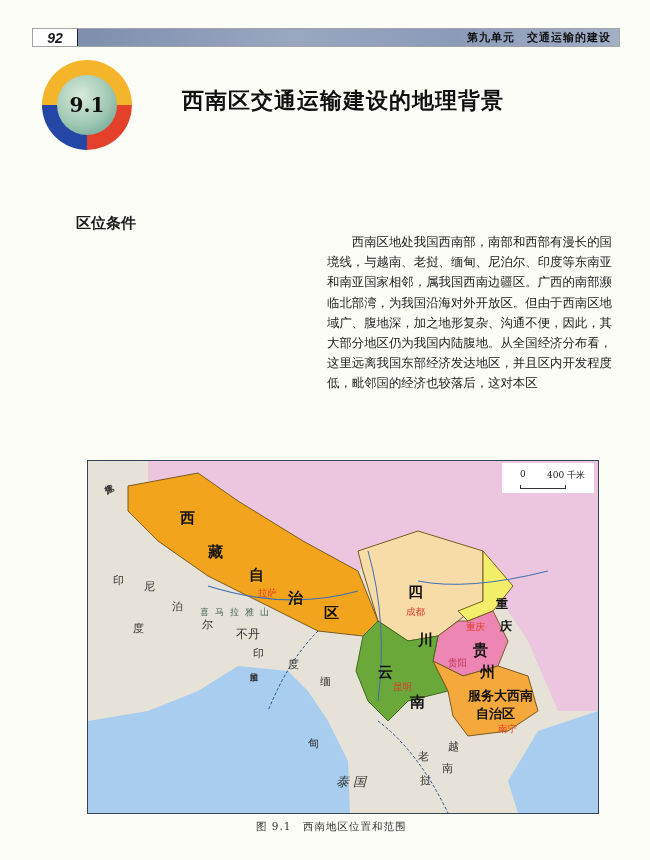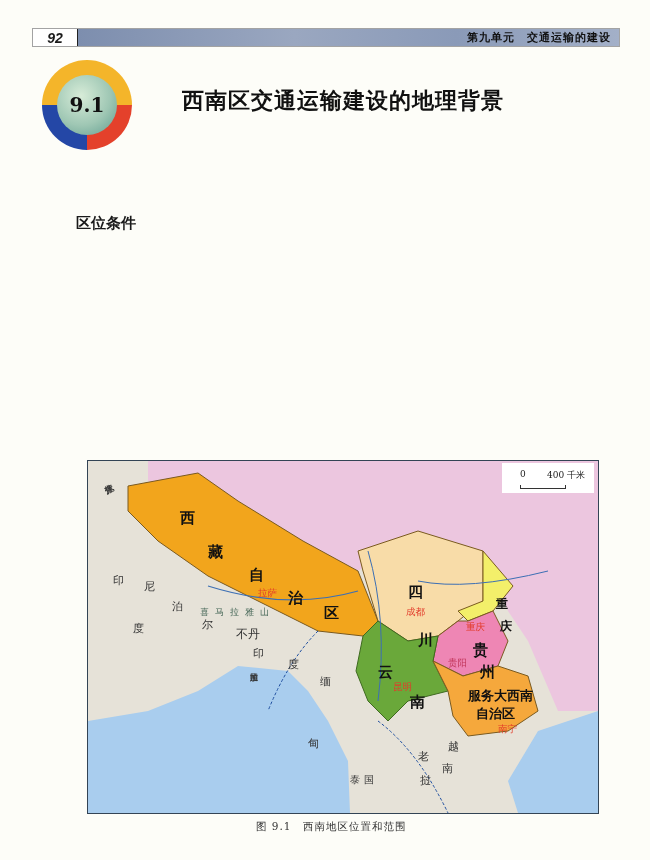--- a/index.html
+++ b/index.html
@@ -76,20 +76,21 @@
 <div class="badge">
   <div class="badge-inner">9.1</div>
 </div>
 <div class="section-title">西南区交通运输建设的地理背景</div>
 
 <div class="col col-left">
   <div class="subheading">区位条件</div>
 </div>
 
 <div class="col col-right">
+  <p class="para" style="margin-top:6px;">西南区地处我国西南部，南部和西部有漫长的国境线，与越南、老挝、缅甸、尼泊尔、印度等东南亚和南亚国家相邻，属我国西南边疆区。广西的南部濒临北部湾，为我国沿海对外开放区。但由于西南区地域广、腹地深，加之地形复杂、沟通不便，因此，其大部分地区仍为我国内陆腹地。从全国经济分布看，这里远离我国东部经济发达地区，并且区内开发程度低，毗邻国的经济也较落后，这对本区</p>
 </div>
 
 <div class="map">
   <svg width="510" height="352" viewBox="0 0 510 352">
 
     <path d="M60 0 L510 0 L510 250 L470 250 L440 180 L420 150 L395 90 L330 70 L270 110 L215 80 L150 40 L60 20 Z" fill="#ecc6df"></path>
 
     <path d="M0 260 L60 250 L110 230 L150 205 L200 210 L220 230 L240 260 L260 300 L262 352 L0 352 Z" fill="#a9cdee"></path>
     <path d="M450 270 L510 250 L510 352 L430 352 L420 320 Z" fill="#a9cdee"></path>
 
@@ -156,16 +157,16 @@
   <span class="maplabel sm" style="left:148px;top:165px;font-size:12px;">不丹</span>
   <span class="maplabel sm" style="left:165px;top:185px;">印</span>
   <span class="maplabel sm" style="left:200px;top:196px;">度</span>
   <span class="maplabel sm" style="left:160px;top:206px;font-size:8px;line-height:11px;writing-mode:vertical-rl;"><span>孟</span><span>加</span><span>拉</span><span>国</span></span>
   <span class="maplabel sm" style="left:232px;top:213px;">缅</span>
   <span class="maplabel sm" style="left:220px;top:275px;">甸</span>
   <span class="maplabel sm" style="left:330px;top:288px;">老</span>
   <span class="maplabel sm" style="left:332px;top:312px;">挝</span>
   <span class="maplabel sm" style="left:360px;top:278px;">越</span>
   <span class="maplabel sm" style="left:354px;top:300px;">南</span>
-  <span class="maplabel sm" style="left:262px;top:312px;font-size:10px;letter-spacing:4px;">泰国</span>
+  <span class="maplabel sm" style="left:248px;top:312px;font-size:13px;letter-spacing:4px;font-style:italic;">泰国</span>
 </div>
 
 <div class="caption">图 9.1　西南地区位置和范围</div>
 
 </body></html>

